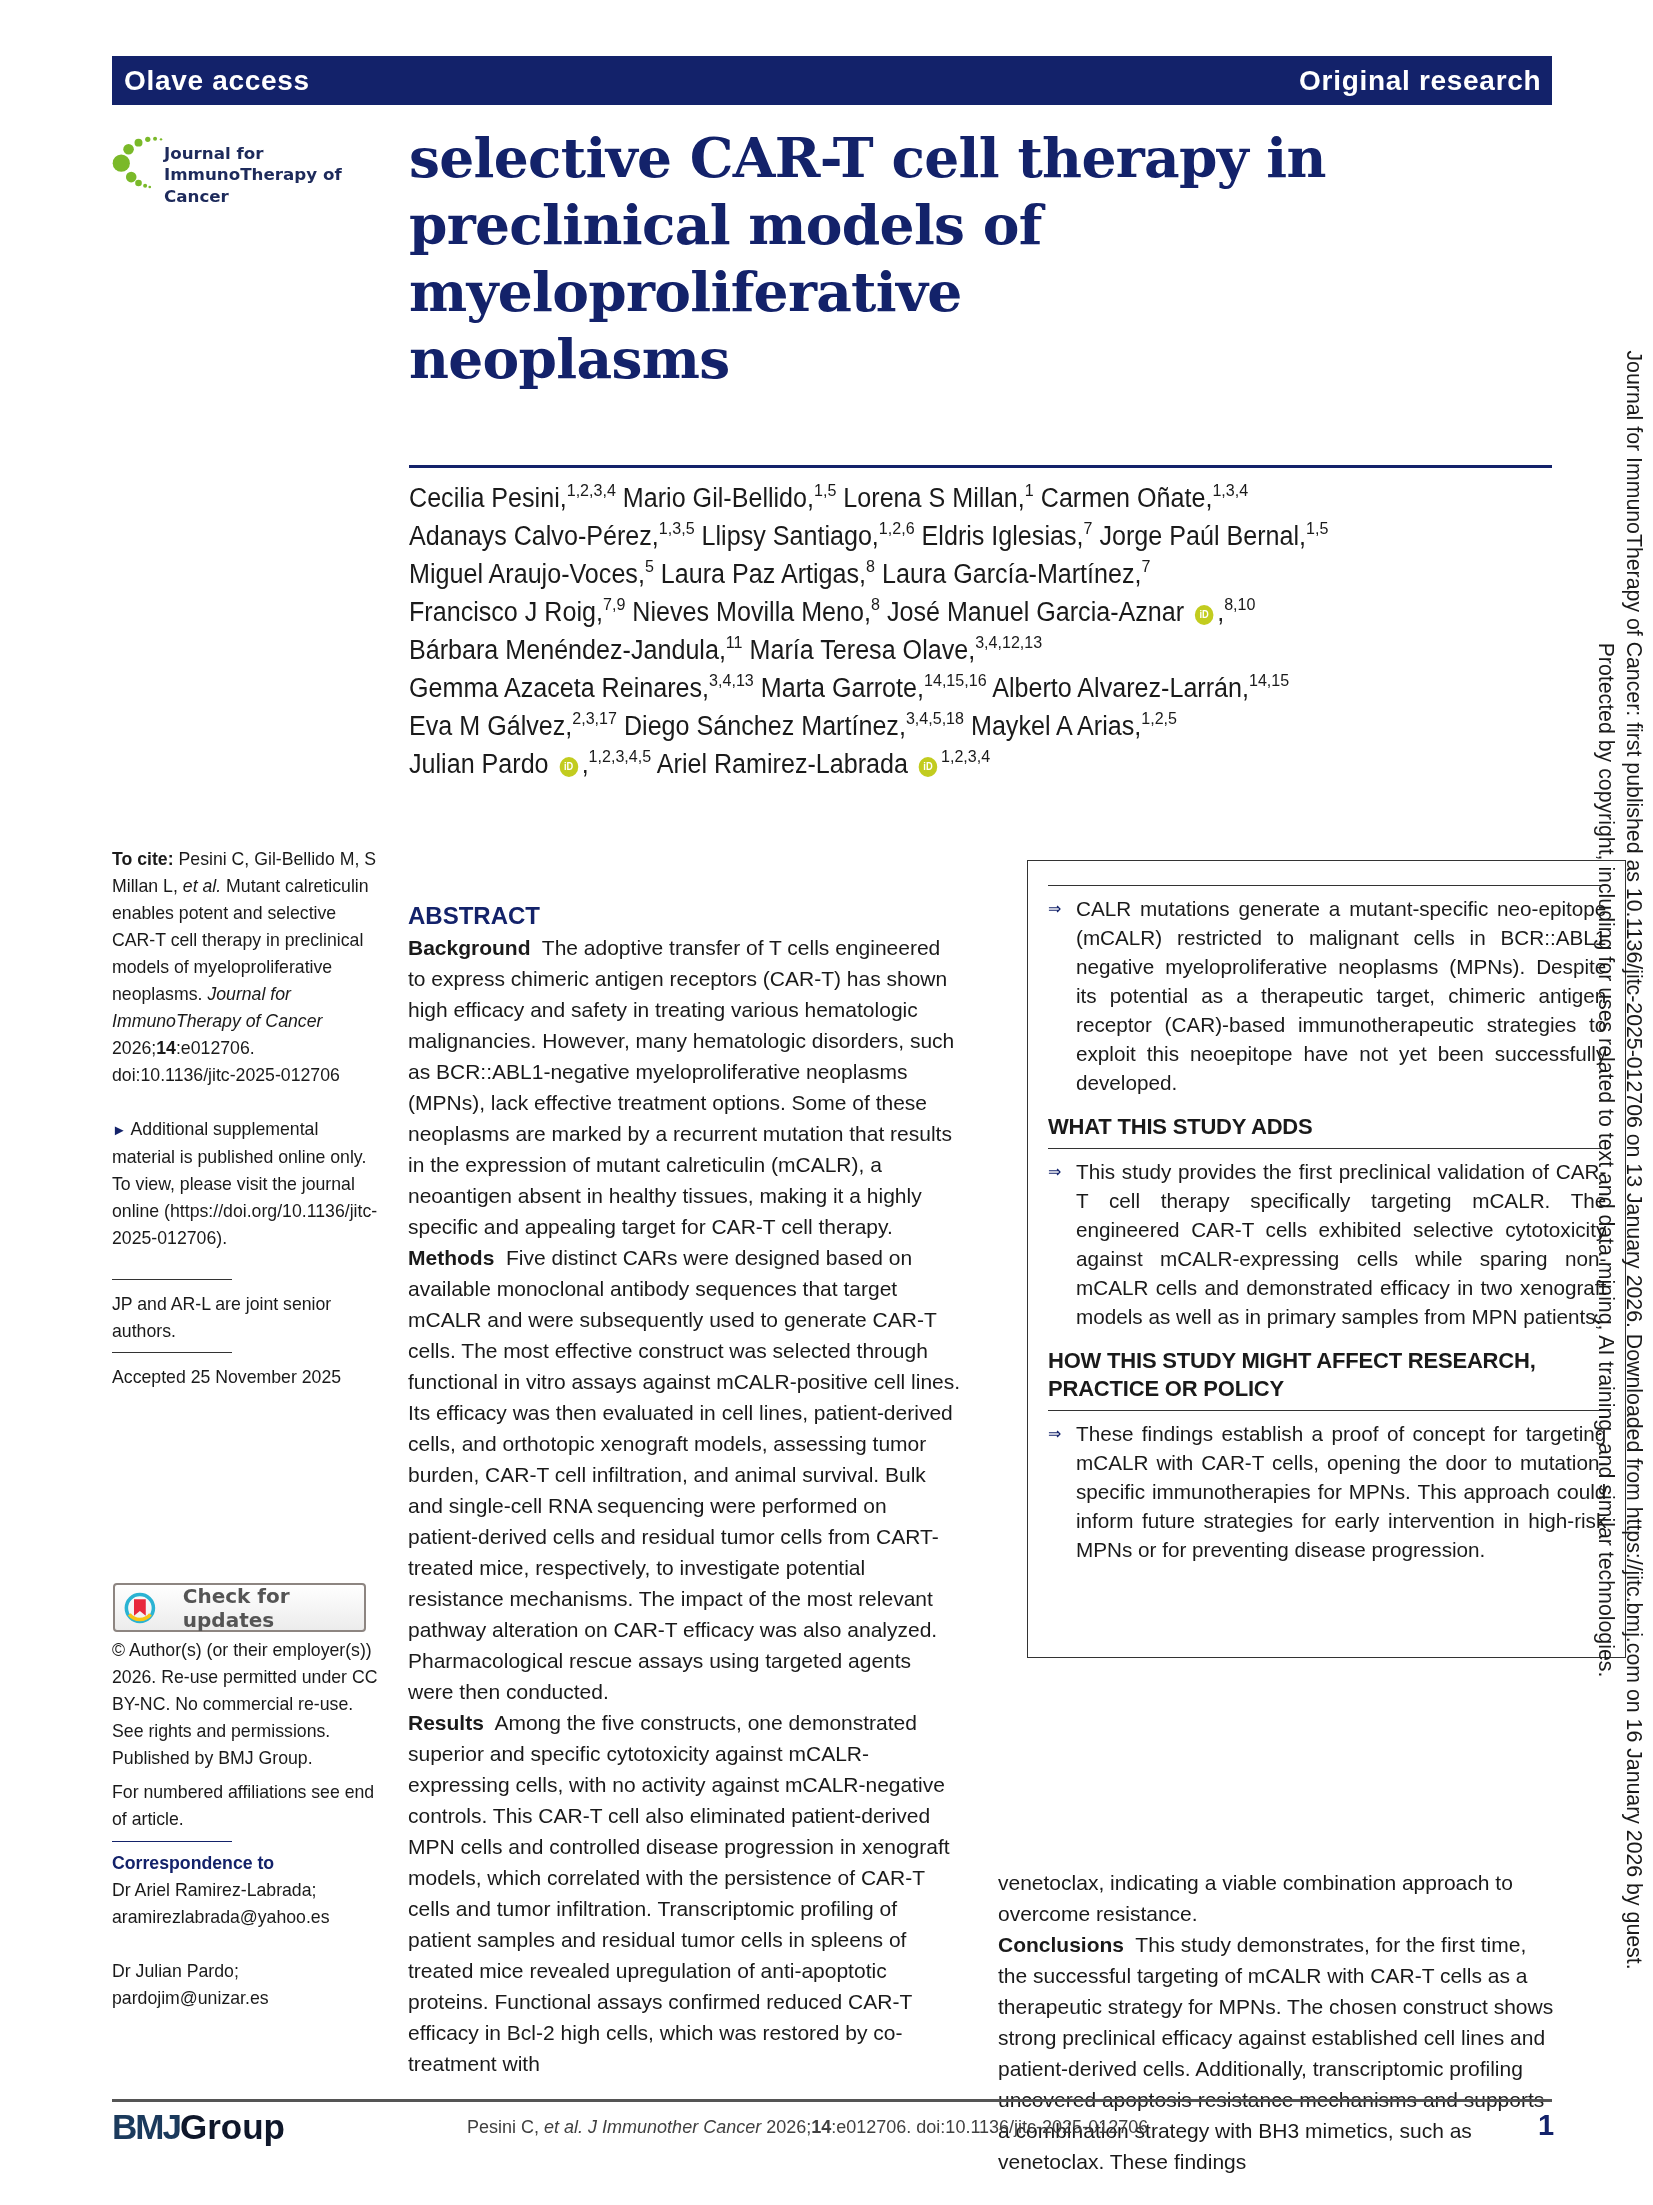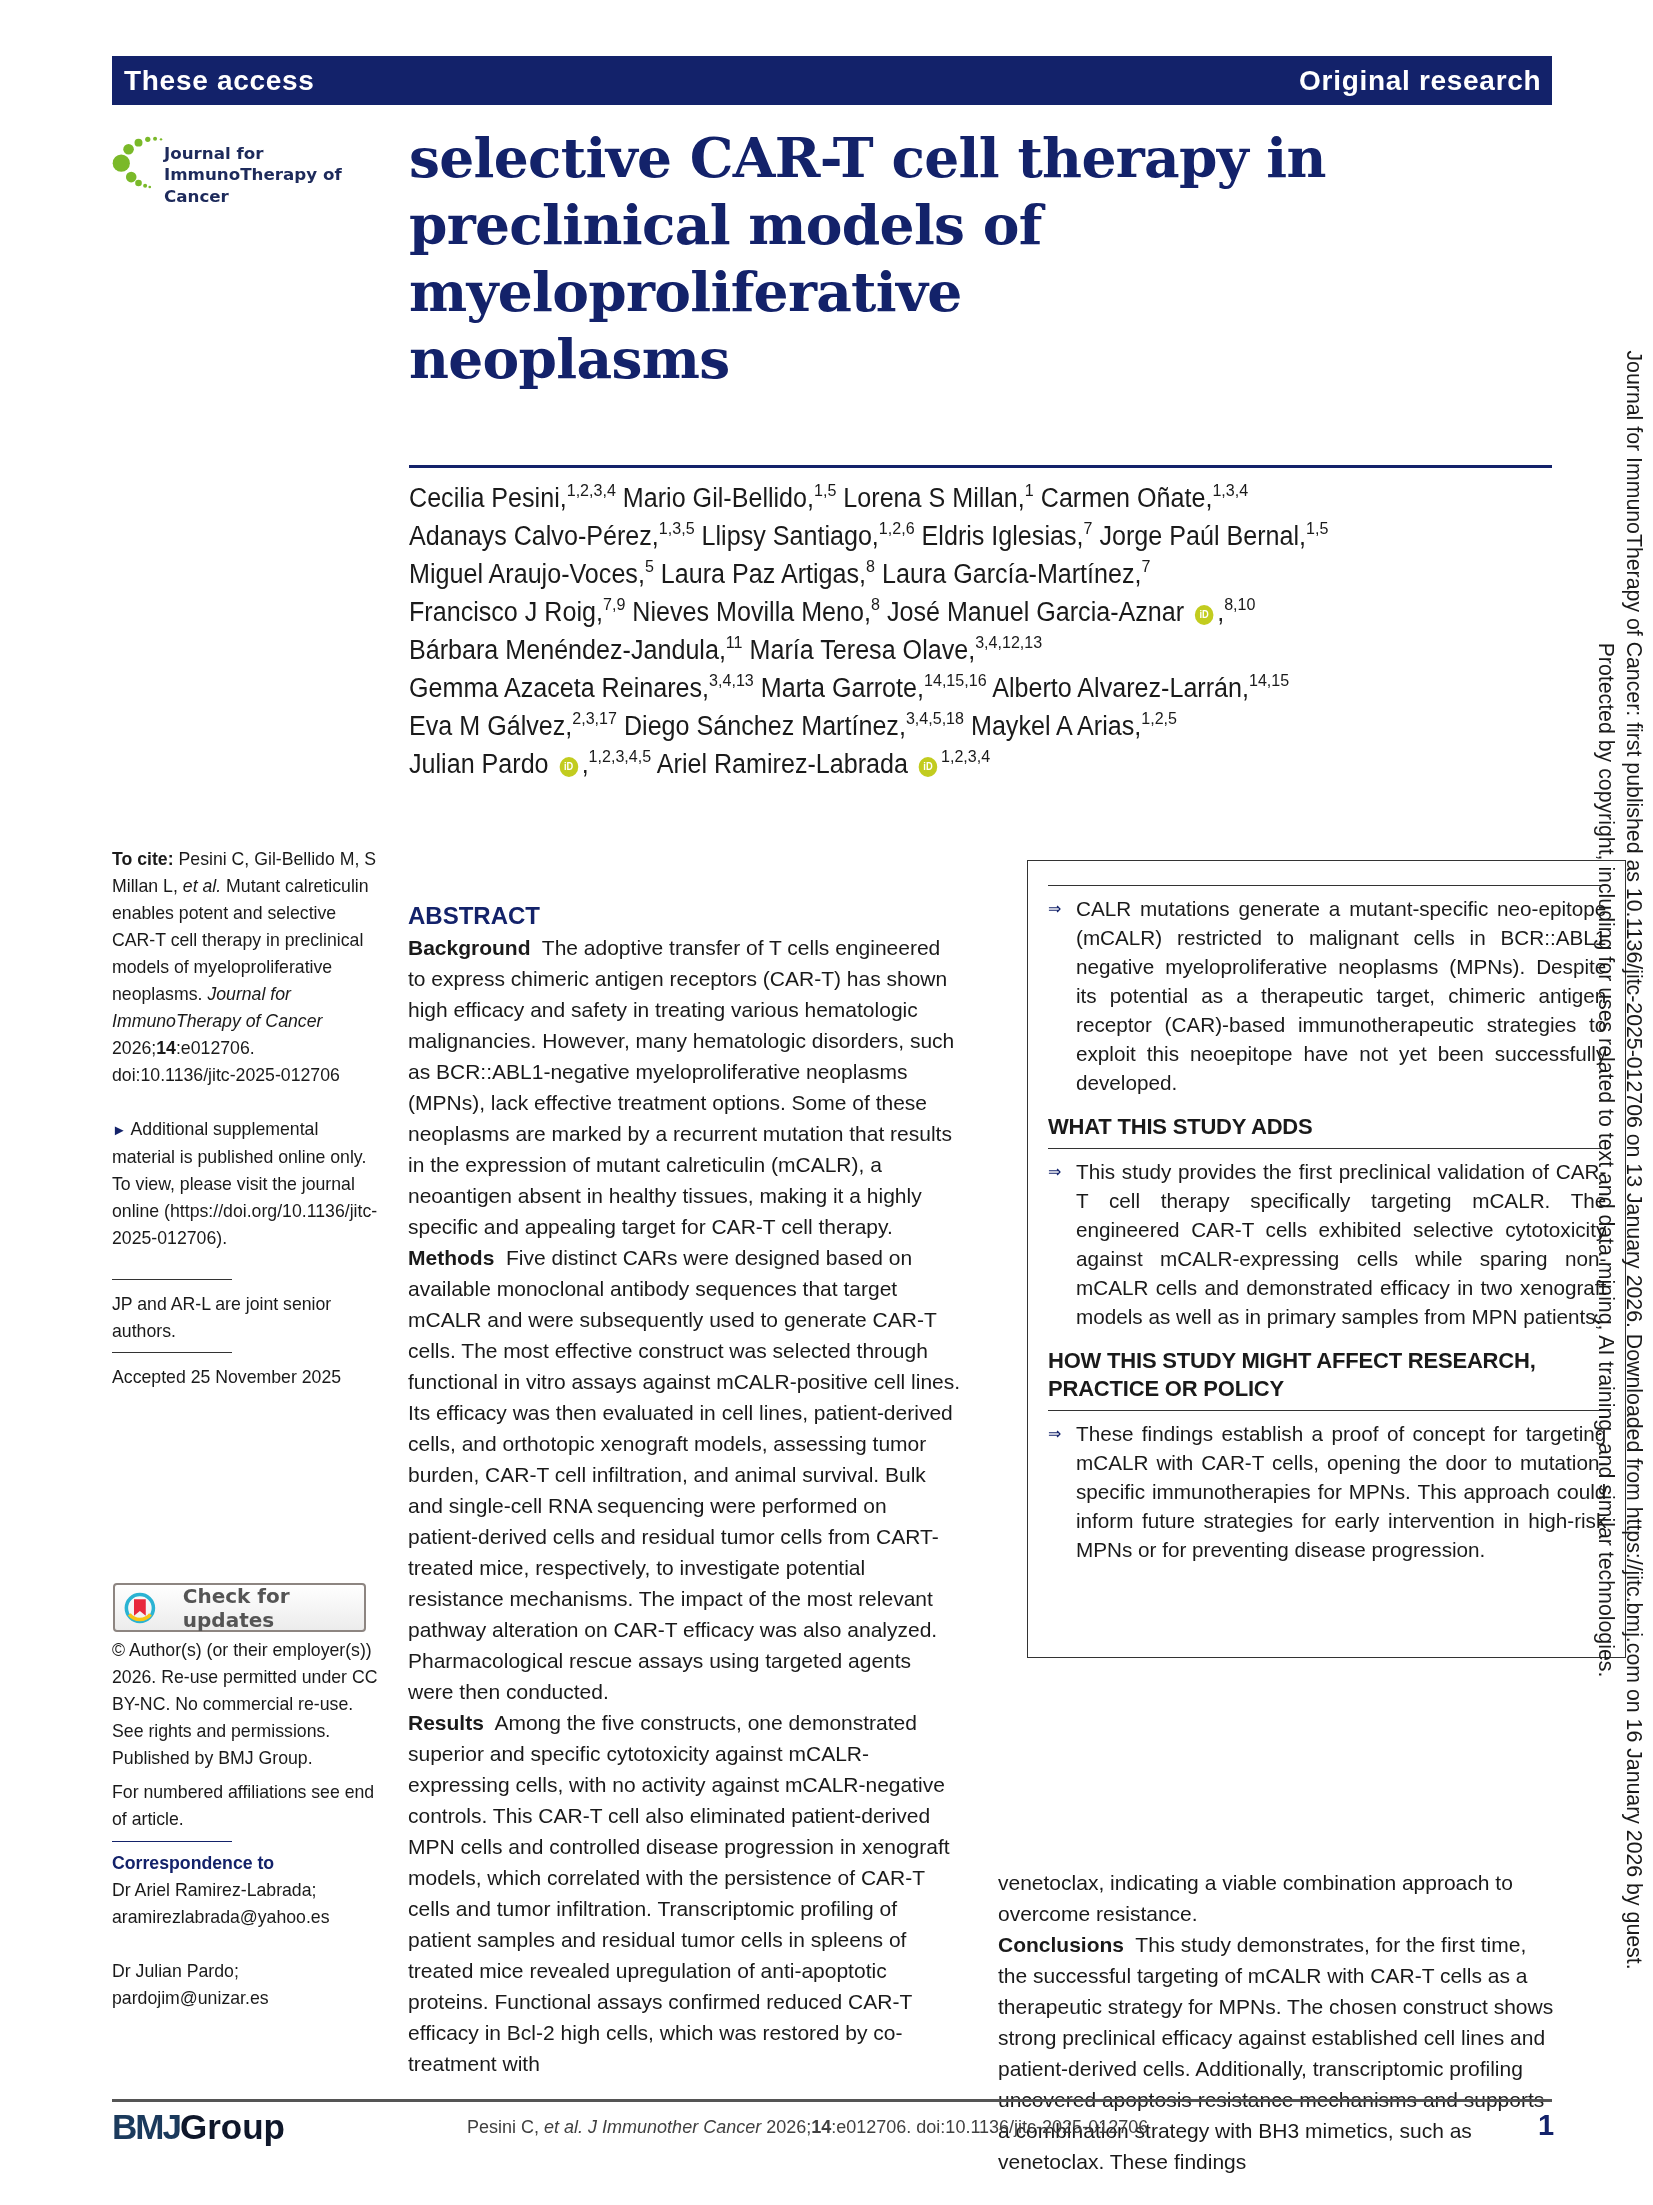--- a/index.html
+++ b/index.html
@@ -88,21 +88,21 @@
   .footer-logo .bmj { font-family: "Liberation Sans", sans-serif; font-weight: bold; color: #1b3a5c; letter-spacing: -2px; }
   .footer-logo .grp { font-family: "Liberation Sans", sans-serif; color: #0f172a; font-weight: bold; margin-top: 36px; }
   .footer-cite { position: absolute; left: 467px; top: 2114px; font-size: 18px; line-height: 27px; color: #404040; }
   .footer-cite i { font-style: italic; }
   .footer-page { position: absolute; left: 1538px; top: 2109px; font-size: 29px; font-weight: bold; color: #13226a; }
 </style>
 </head>
 <body>
 
 <div class="banner">
-  <span>These access</span>
+  <span>Olave access</span>
   <span>Original research</span>
 </div>
 
 <div class="logo">
   <svg width="53" height="67" viewBox="0 0 80 100">
     <circle cx="14" cy="48" r="13" fill="#7ab929"></circle>
     <circle cx="25" cy="27" r="8" fill="#7ab929"></circle>
     <circle cx="40" cy="17" r="6" fill="#7ab929"></circle>
     <circle cx="54" cy="12" r="4" fill="#7ab929"></circle>
     <circle cx="65" cy="11" r="3" fill="#7ab929"></circle>

